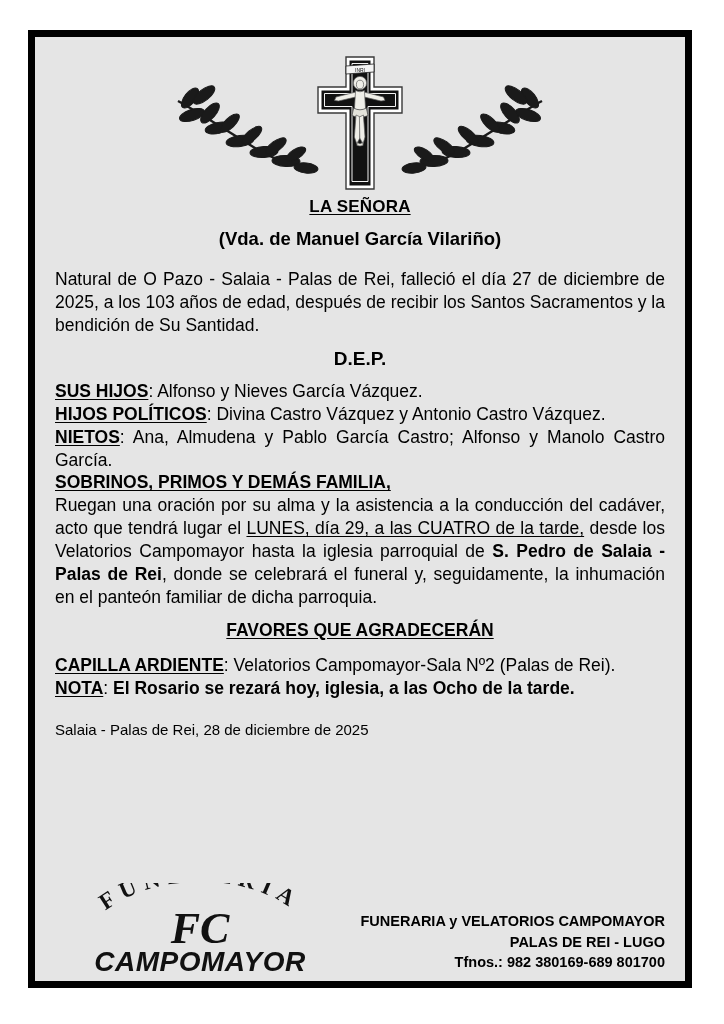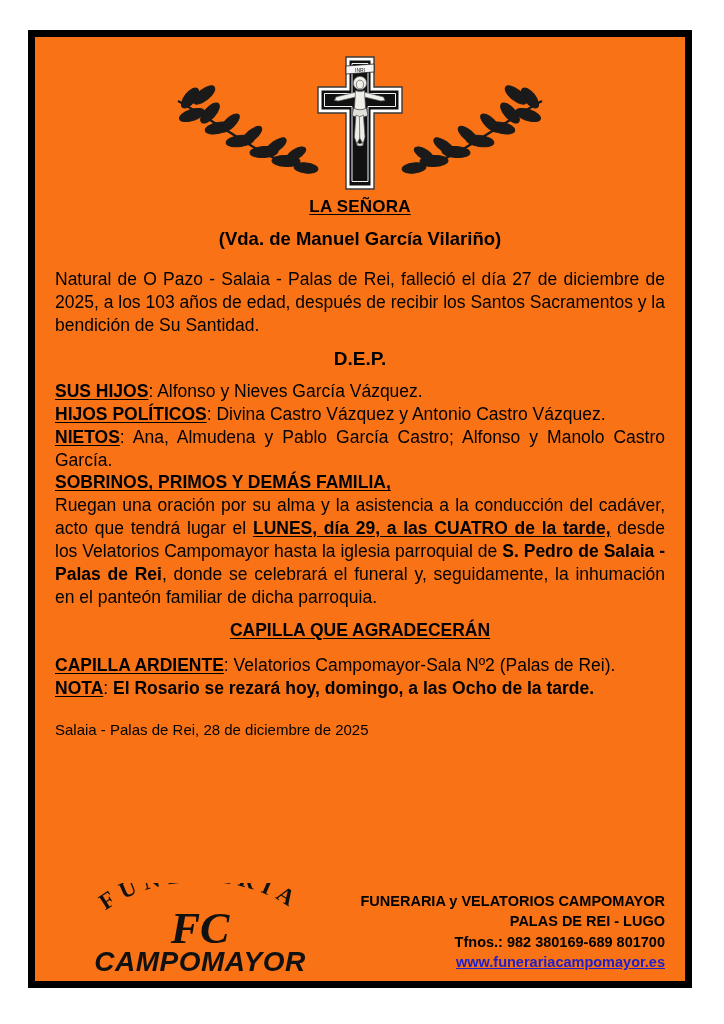--- a/index.html
+++ b/index.html
@@ -17,21 +17,21 @@
   }
 
   .notice-frame {
     position: absolute;
     left: 28px;
     top: 30px;
     width: 664px;
     height: 958px;
     box-sizing: border-box;
     border: 7px solid #000000;
-    background: #f97316;
+    background: #e5e5e5;
   }
   .notice-inner {
     box-sizing: border-box;
     width: 100%;
     height: 100%;
     padding: 16px 20px 0 20px;
     display: flex;
     flex-direction: column;
   }
 
@@ -104,21 +104,21 @@
     line-height: 1.3;
   }
 
   .request {
     font-size: 17.5px;
     line-height: 1.32;
     text-align: justify;
     text-justify: inter-word;
   }
   .request .bu {
-    font-weight: bold;
+    font-weight: normal;
     text-decoration: underline;
     text-underline-offset: 2px;
   }
   .request .b { font-weight: bold; }
 
   .favores {
     text-align: center;
     font-weight: bold;
     font-size: 17.5px;
     margin-top: 10px;
@@ -272,29 +272,29 @@
       </div>
     </div>
 
     <div class="relatives-head">SOBRINOS, PRIMOS Y DEMÁS FAMILIA,</div>
 
     <div class="request">
       <span>Ruegan una oración por su alma y la asistencia a la conducción del cadáver, acto que tendrá lugar el </span><span class="bu">LUNES, día 29, a las CUATRO de la tarde,</span><span> desde los Velatorios Campomayor hasta la iglesia parroquial de </span><span class="b">S. Pedro de Salaia - Palas de Rei</span><span>, donde se celebrará el funeral y, seguidamente, la inhumación en el panteón familiar de dicha parroquia.</span>
     </div>
 
     <div class="favores">
-      <span>CAPILLA QUE AGRADECERÁN</span>
+      <span>FAVORES QUE AGRADECERÁN</span>
     </div>
 
     <div class="chapel">
       <span class="lbl">CAPILLA ARDIENTE</span><span>:</span><span> Velatorios Campomayor-Sala Nº2 (Palas de Rei).</span>
     </div>
 
     <div class="note">
-      <span class="lbl">NOTA</span><span>:</span><span class="body-bold"> El Rosario se rezará hoy, domingo, a las Ocho de la tarde.</span>
+      <span class="lbl">NOTA</span><span>:</span><span class="body-bold"> El Rosario se rezará hoy, iglesia, a las Ocho de la tarde.</span>
     </div>
 
     <div class="place-date">Salaia - Palas de Rei, 28 de diciembre de 2025</div>
 
     <div class="footer">
 
       <div class="logo">
         <svg width="290" height="92" viewBox="0 0 290 92" aria-hidden="true">
           <defs>
             <path id="arcPath" d="M22 80 A 118 78 0 0 1 268 80" fill="none"></path>
@@ -306,19 +306,18 @@
           <text x="145" y="60" text-anchor="middle" font-family="'Liberation Serif', serif" font-size="44" font-weight="bold" font-style="italic" fill="#111111">FC</text>
 
           <text x="145" y="88" text-anchor="middle" font-family="'Liberation Sans', sans-serif" font-size="28" font-weight="bold" font-style="italic" fill="#111111" letter-spacing="0.5">CAMPOMAYOR</text>
         </svg>
       </div>
 
       <div class="company">
         <div>FUNERARIA y VELATORIOS  CAMPOMAYOR</div>
         <div>PALAS DE REI - LUGO</div>
         <div>Tfnos.: 982 380169-689 801700</div>
-        <div><a class="web" href="#">www.funerariacampomayor.es</a></div>
       </div>
 
     </div>
 
   </div>
 </div>
 
 </body></html>

